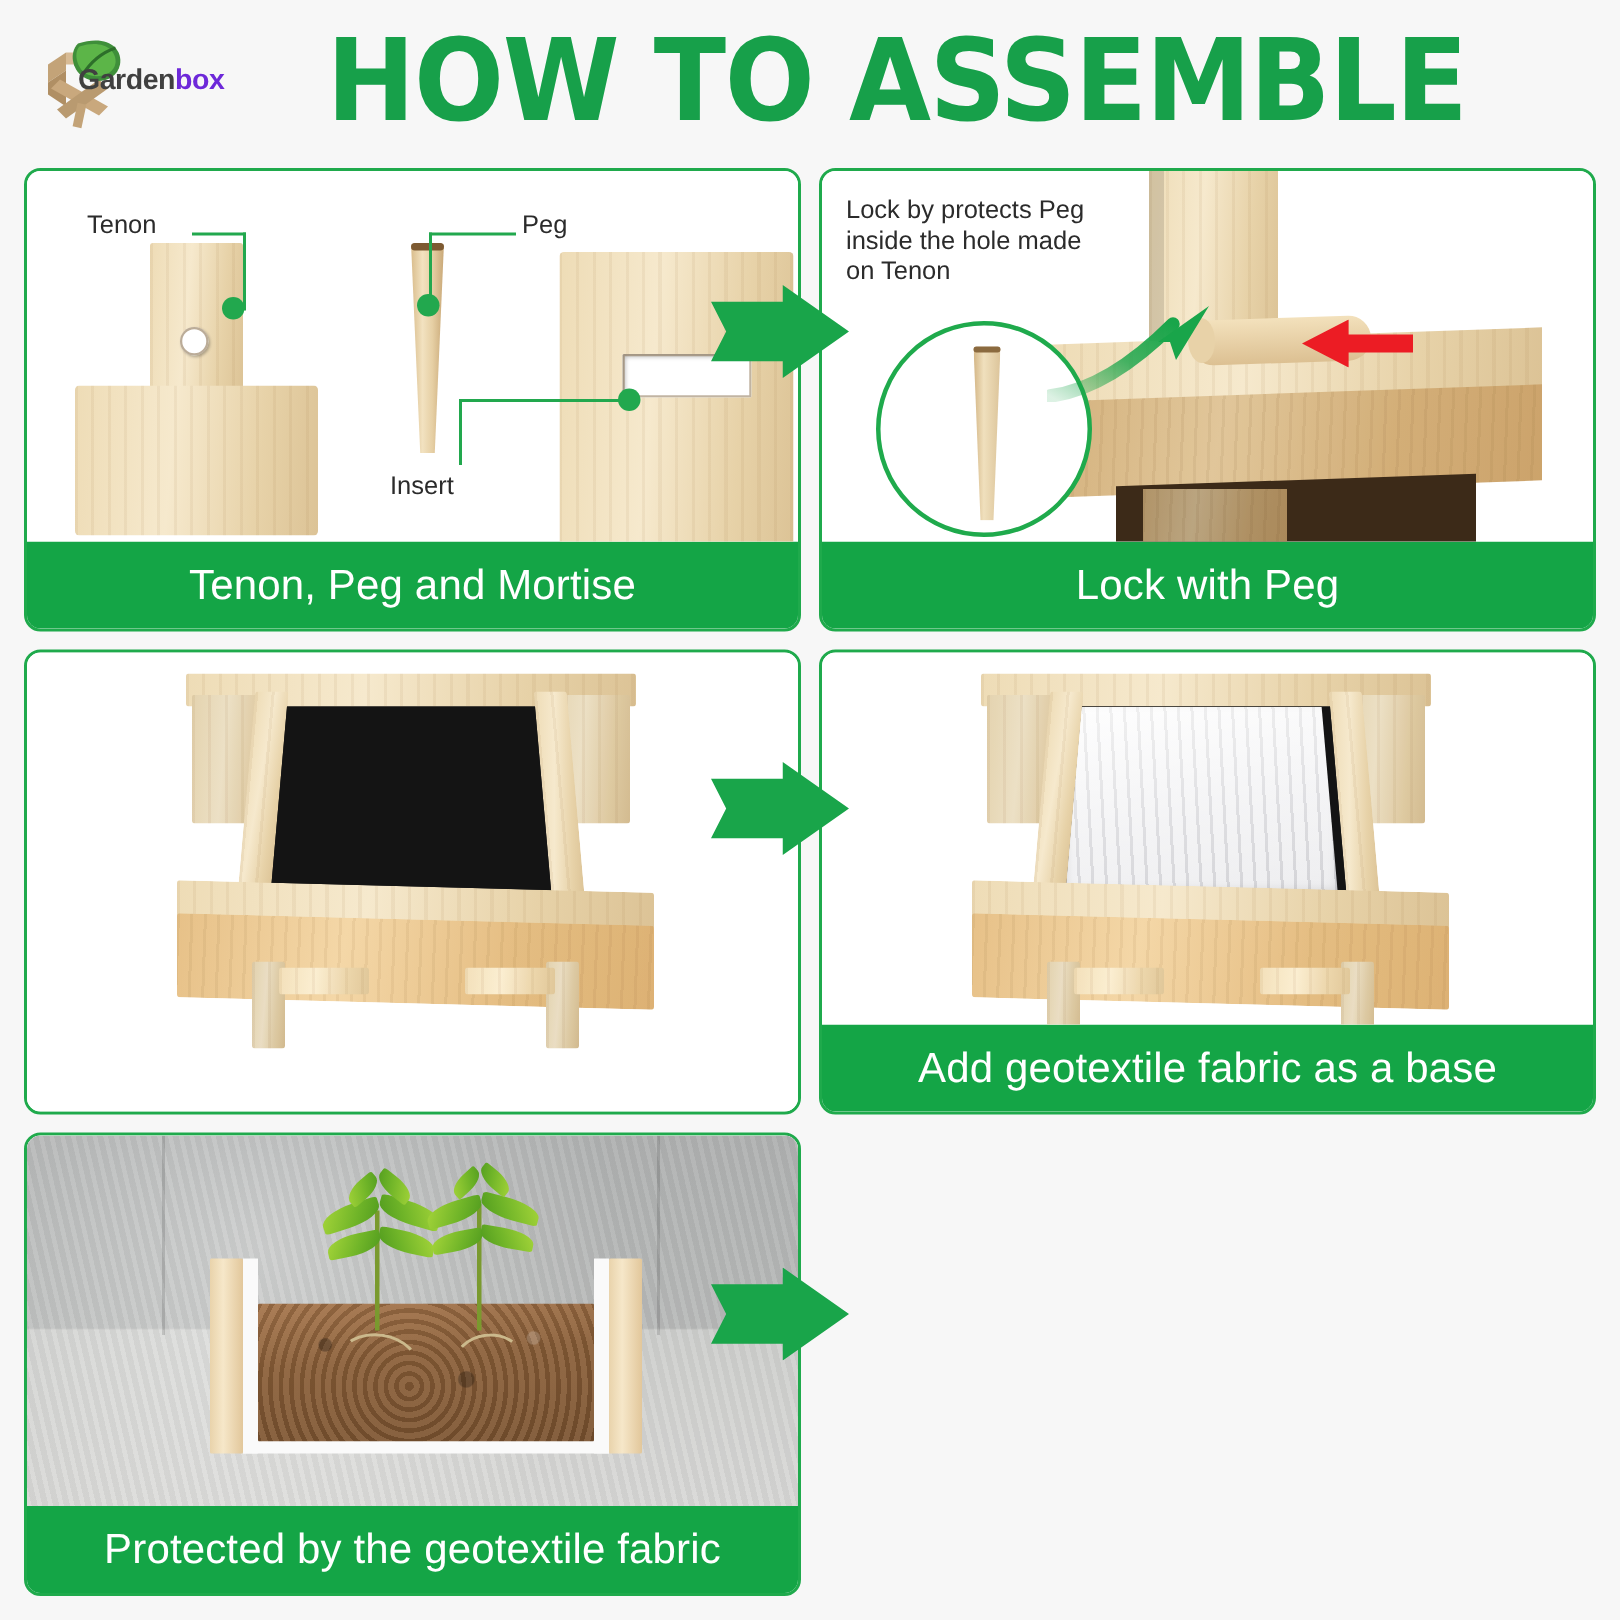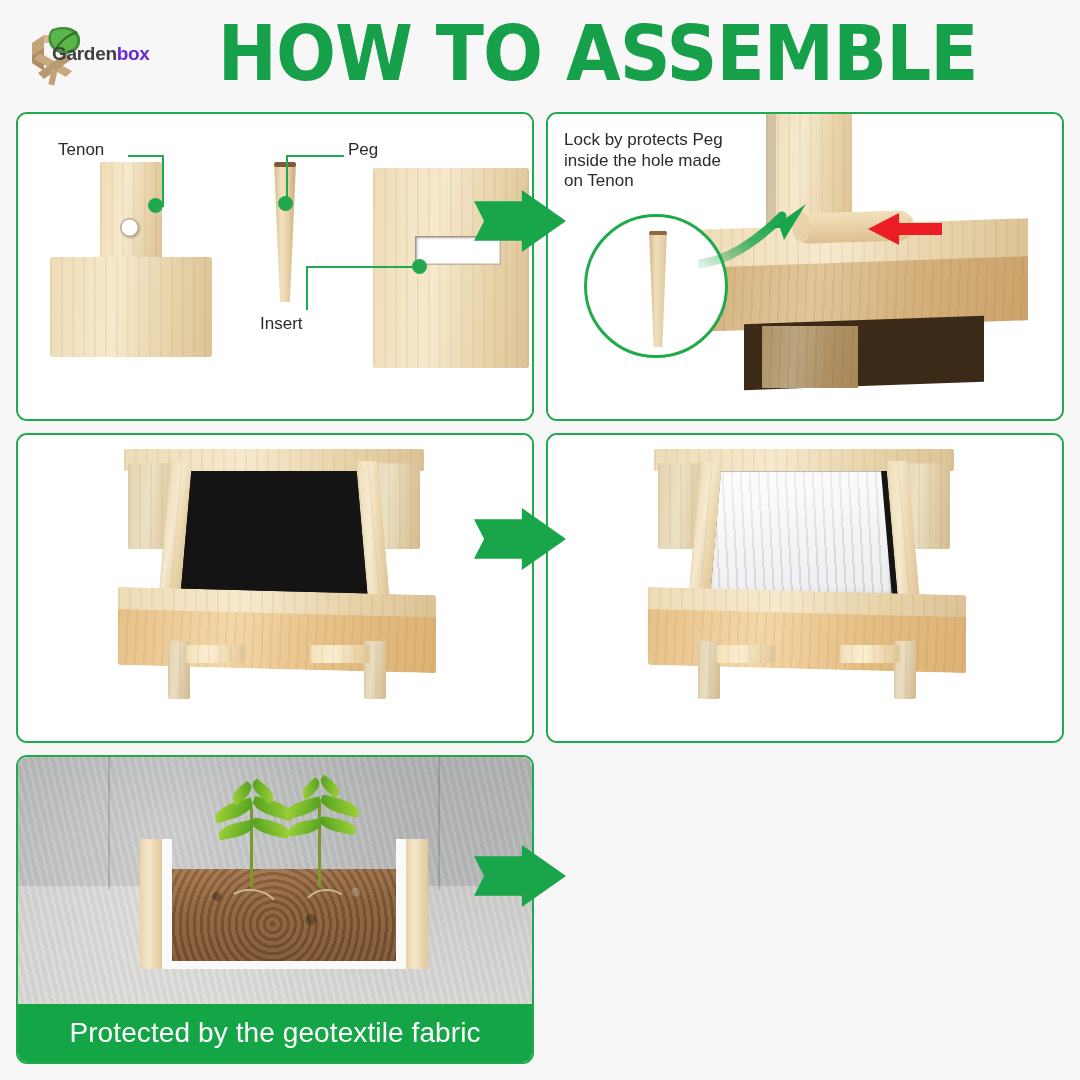--- a/index.html
+++ b/index.html
@@ -240,20 +240,21 @@
       <div class="ann" style="left:330px;top:26px;">Peg</div>
       <div class="lead h" style="left:268px;top:41px;width:58px;"></div>
       <div class="lead v" style="left:268px;top:41px;height:48px;"></div>
       <div class="dot" style="left:260px;top:82px;"></div>
 
       <div class="ann" style="left:242px;top:200px;">Insert</div>
       <div class="lead v" style="left:288px;top:152px;height:44px;"></div>
       <div class="lead h" style="left:288px;top:152px;width:112px;"></div>
       <div class="dot" style="left:394px;top:145px;"></div>
     </div>
+    <div class="caption">Tenon, Peg and Mortise</div>
   </div>
 
 
   <div class="panel">
     <div class="stage">
 
       <div class="wood-l" style="position:absolute;left:218px;top:-6px;width:86px;height:124px;"></div>
       <div style="position:absolute;left:218px;top:-6px;width:10px;height:124px;background:rgba(0,0,0,.12);"></div>
 
       <div class="wood-l" style="position:absolute;left:150px;top:110px;width:330px;height:44px;transform:skewY(-2deg);"></div>
@@ -280,20 +281,21 @@
           </linearGradient>
         </defs>
         <path d="M2 66 C34 62 62 40 84 18" stroke="url(#cg)" stroke-width="9" fill="none" stroke-linecap="round"></path>
         <polygon points="74,30 108,6 86,42 82,30" fill="#19a54a"></polygon>
       </svg>
 
       <div class="ann" style="left:16px;top:16px;">Lock by protects Peg
 inside the hole made
 on Tenon</div>
     </div>
+    <div class="caption">Lock with Peg</div>
   </div>
 
   <div class="panel">
     <div class="stage">
       <div class="frame" style="left:96px;top:10px;width:330px;height:240px;">
         <div class="fr-black" style="left:46px;top:14px;width:222px;height:140px;clip-path:polygon(8% 0%,92% 0%,100% 100%,0% 100%);"></div>
         <div class="fr-plank wood-l" style="left:10px;top:4px;width:300px;height:22px;"></div>
         <div class="fr-plank wood-l" style="left:14px;top:18px;width:54px;height:86px;clip-path:polygon(0% 0%,100% 0%,72% 100%,0% 100%);filter:brightness(.96);"></div>
         <div class="fr-plank wood-l" style="left:252px;top:18px;width:54px;height:86px;clip-path:polygon(0% 0%,100% 0%,100% 100%,28% 100%);filter:brightness(.96);"></div>
         <div class="fr-plank wood-l" style="left:50px;top:16px;width:22px;height:142px;transform:skewX(-5deg);"></div>
@@ -319,20 +321,21 @@
         <div class="fr-plank wood-l" style="left:50px;top:16px;width:22px;height:142px;transform:skewX(-5deg);"></div>
         <div class="fr-plank wood-l" style="left:248px;top:16px;width:22px;height:142px;transform:skewX(5deg);"></div>
         <div class="fr-plank wood-l" style="left:4px;top:146px;width:318px;height:26px;transform:skewY(1.5deg);"></div>
         <div class="fr-plank wood" style="left:4px;top:168px;width:318px;height:56px;transform:skewY(1.5deg);filter:brightness(1.02);"></div>
         <div class="fr-peg wood-l" style="left:54px;top:196px;width:22px;height:58px;filter:brightness(.95);"></div>
         <div class="fr-peg wood-l" style="left:72px;top:200px;width:60px;height:18px;filter:brightness(1.02);"></div>
         <div class="fr-peg wood-l" style="left:250px;top:196px;width:22px;height:58px;filter:brightness(.95);"></div>
         <div class="fr-peg wood-l" style="left:196px;top:200px;width:60px;height:18px;filter:brightness(1.02);"></div>
       </div>
     </div>
+    <div class="caption">Add geotextile fabric as a base</div>
   </div>
 
   <div class="panel">
     <div class="stage">
       <div class="stone"></div>
       <div class="stone-seam" style="left:90px;"></div>
       <div class="stone-seam" style="left:420px;"></div>
 
       <div class="post" style="left:122px;top:82px;width:22px;height:130px;"></div>
       <div class="post" style="left:388px;top:82px;width:22px;height:130px;"></div>

